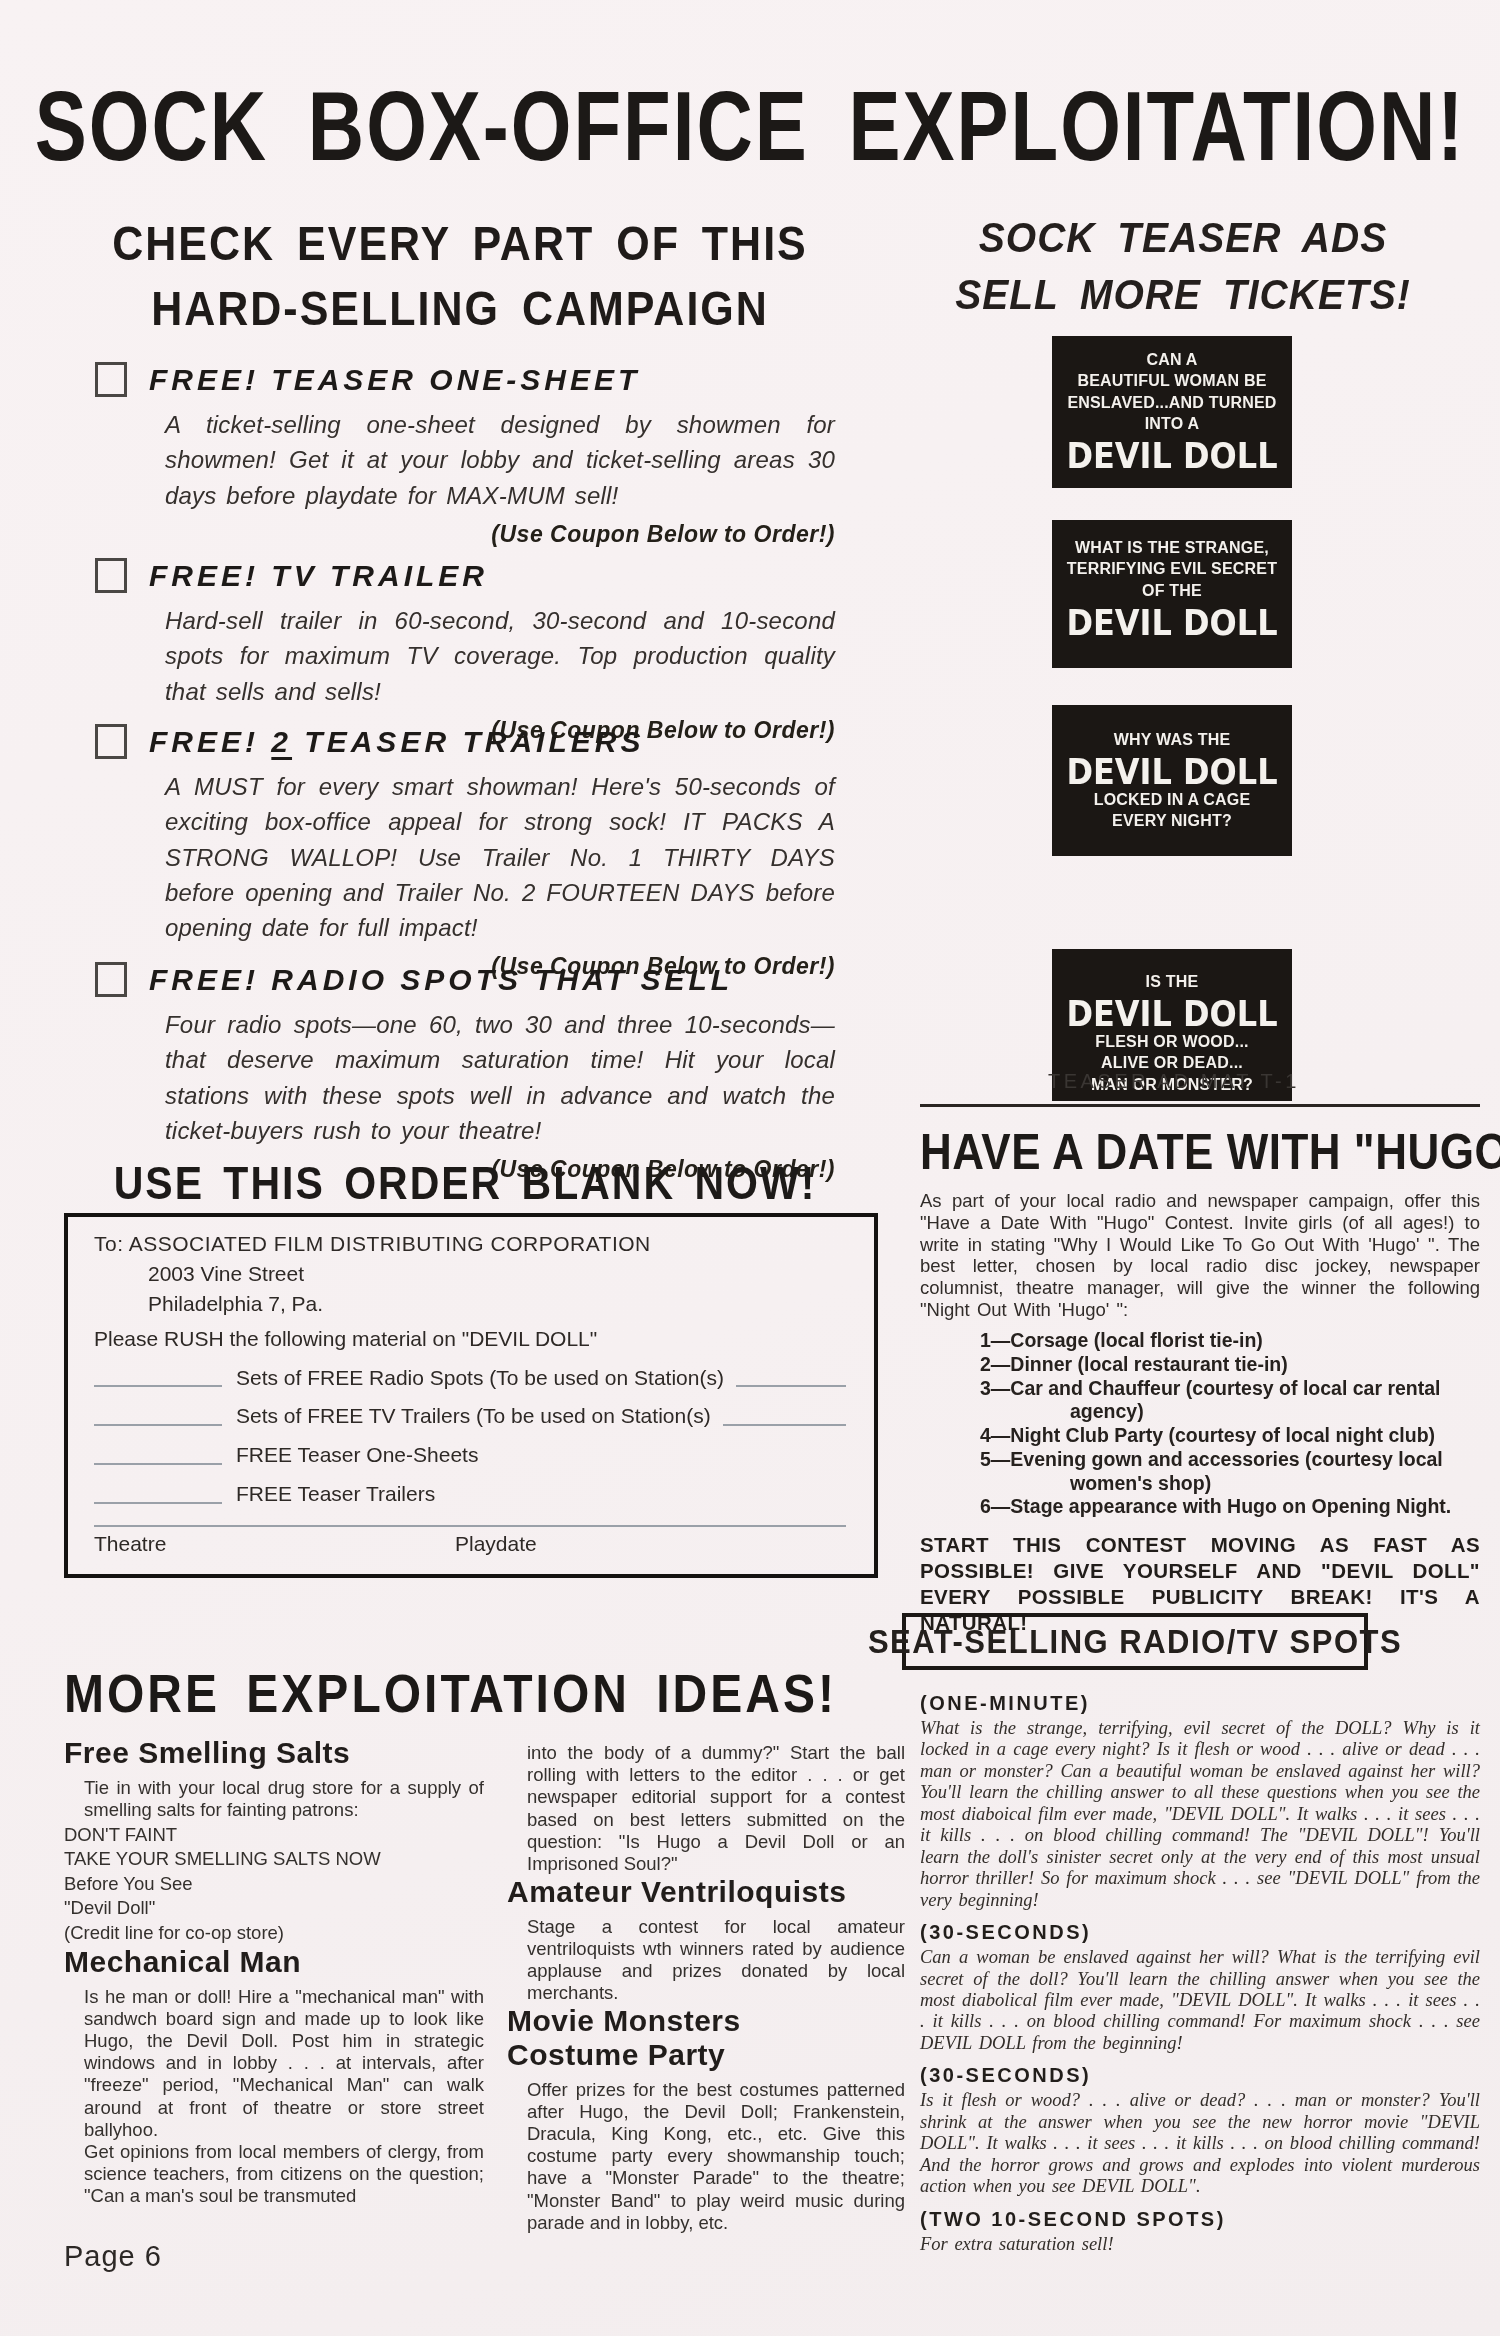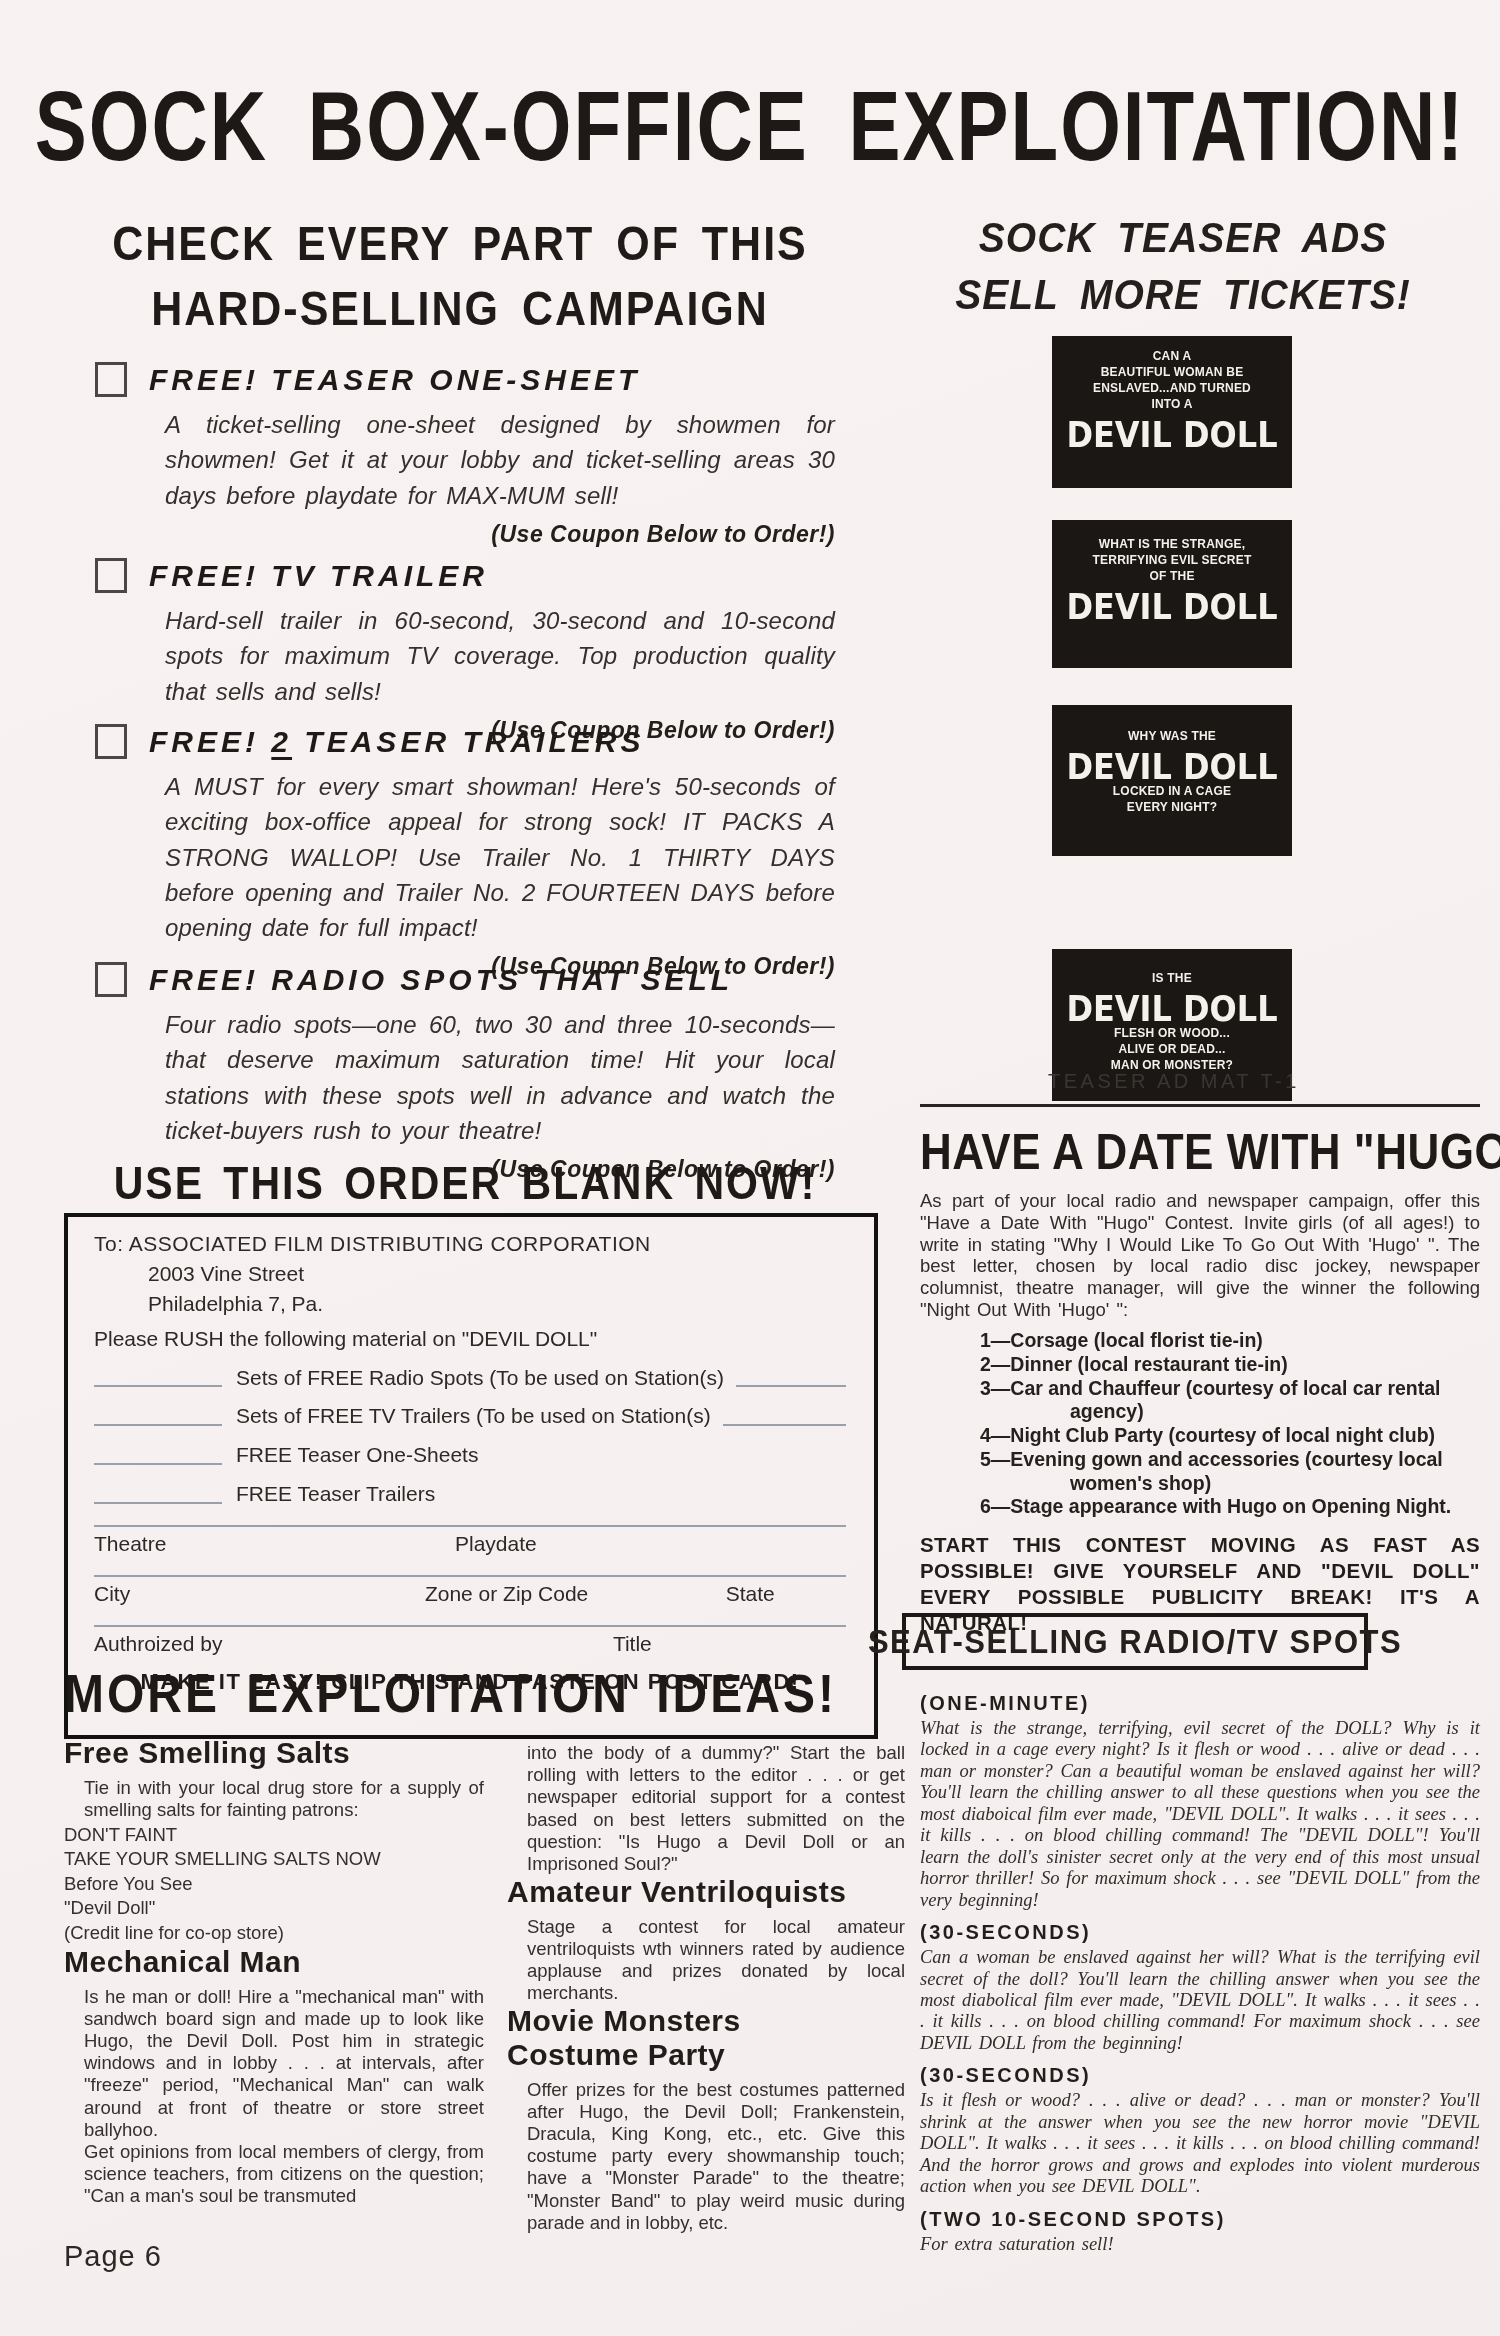--- a/index.html
+++ b/index.html
@@ -29,21 +29,21 @@
   .ht{font-size:30px;font-weight:bold;letter-spacing:4px;color:#1d1a18;white-space:nowrap;}
   .ht .u{text-decoration:underline;text-decoration-thickness:3px;text-underline-offset:5px;}
   .ci-body{margin:10px 0 0 70px;width:670px;font-size:24px;line-height:1.47;text-align:justify;
     letter-spacing:0.2px;word-spacing:3px;color:#35302d;}
   .ci-coupon{margin-top:8px;width:740px;text-align:right;font-size:23px;font-weight:bold;
     letter-spacing:0.5px;color:#242019;padding-right:4px;}
   
   .order-head{position:absolute;top:1158px;left:95px;width:740px;text-align:center;
     font-size:41px;font-weight:bold;letter-spacing:2px;word-spacing:6px;color:#1d1a18;
     transform:scaleY(1.12);transform-origin:center top;}
-  .order-form{position:absolute;top:1213px;left:64px;width:814px;height:526px;
+  .order-form{position:absolute;top:1213px;left:64px;width:814px;height:365px;
     border:4px solid #141210;box-sizing:border-box;padding:14px 28px 0 26px;
     font-size:21px;line-height:1.28;color:#2e2926;overflow:hidden;}
   .f-to{letter-spacing:0.5px;}
   .f-addr{margin-left:54px;margin-top:3px;}
   .f-please{margin-top:8px;}
   .order-line{display:flex;align-items:flex-end;margin-top:12px;}
   .blank{width:128px;border-bottom:2px solid #9aa0a8;margin-right:14px;margin-bottom:4px;flex:none;}
   .blank2{flex:1;border-bottom:2px solid #9aa0a8;margin-left:12px;margin-bottom:4px;}
   .field-row{border-top:2px solid #9aa0a8;margin-top:17px;padding-top:4px;display:flex;}
   .fw48{width:48%;flex:none;} .fw44{width:44%;flex:none;} .fw40{width:40%;flex:none;} .fw69{width:69%;flex:none;}
@@ -59,21 +59,21 @@
   .col p{margin:0 0 0 20px;text-align:justify;}
   .center-lines{text-align:left;margin-top:2px;}
   .center-lines div{line-height:1.32;}
   .mt1{margin-top:26px;} .mt2{margin-top:24px;}
   .page-num{position:absolute;top:2240px;left:64px;font-size:29px;color:#2c2826;letter-spacing:1px;}
   
   .ad{position:absolute;left:1052px;width:240px;background:#1b1714;color:#f4f1ed;
     text-align:center;box-sizing:border-box;padding:13px 8px 0 8px;}
   .a0{top:336px;height:152px;} .a1{top:520px;height:148px;padding-top:17px;}
   .a2{top:705px;height:151px;padding-top:24px;} .a3{top:949px;height:152px;padding-top:22px;}
-  .ad .l{font-size:12px;font-weight:bold;line-height:1.33;letter-spacing:0.2px;}
+  .ad .l{font-size:16px;font-weight:bold;line-height:1.33;letter-spacing:0.2px;}
   .ad .logo{font-family:"DejaVu Sans",sans-serif;font-size:32px;font-weight:bold;line-height:1.15;
     letter-spacing:0px;margin-top:2px;transform:scaleY(1.12);transform-origin:center top;}
   .ad-caption{position:absolute;top:1070px;left:1048px;font-size:20px;letter-spacing:3.5px;color:#3a3633;}
   .right-rule{position:absolute;top:1104px;left:920px;width:560px;border-top:3px solid #2a2522;}
   
   .hugo{position:absolute;top:1124px;left:920px;width:560px;}
   .hugo h2{margin:0;font-size:44px;font-weight:bold;letter-spacing:0.5px;color:#1d1a18;
     transform:scaleY(1.12);transform-origin:left top;white-space:nowrap;}
   .hugo .body{margin-top:16px;font-size:18.5px;line-height:1.18;text-align:justify;word-spacing:2px;color:#312c29;}
   .hugo-list{margin-top:8px;margin-left:60px;}

